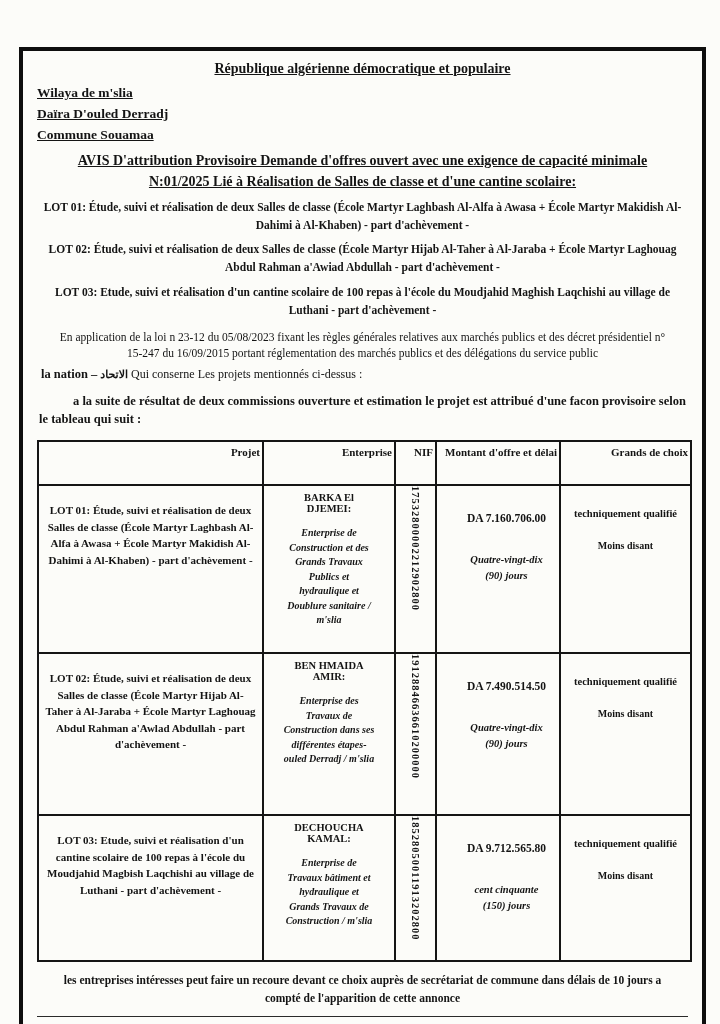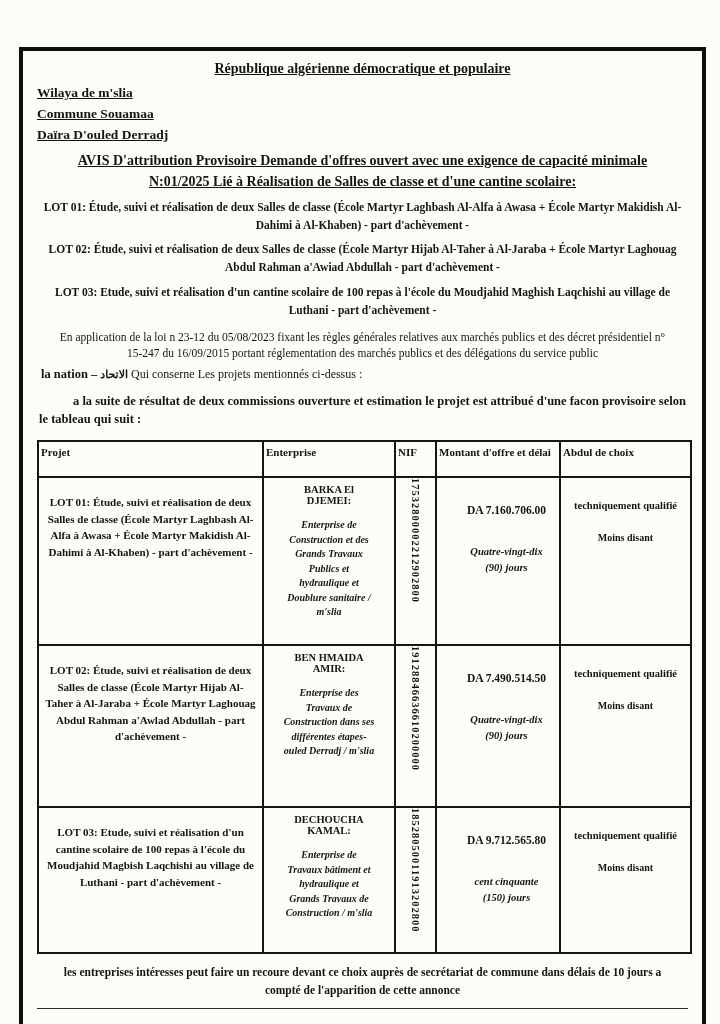--- a/index.html
+++ b/index.html
@@ -92,22 +92,22 @@
     overflow: hidden;
   }
   col.c-projet { width: 225px; }
   col.c-entr  { width: 132px; }
   col.c-nif   { width: 41px;  }
   col.c-mont  { width: 124px; }
   col.c-pause { width: 131px; }
   table.award th {
     font-size: 11px;
     font-weight: bold;
-    text-align: left;
-    height: 36px;
+    text-align: right;
+    height: 44px;
     padding: 4px 2px;
     vertical-align: top;
   }
   td.cell-projet {
     font-weight: bold;
     font-size: 11px;
     text-align: center;
     padding: 16px 6px 4px 6px;
     line-height: 1.5;
   }
@@ -164,22 +164,22 @@
 </head>
 <body>
 
 <div class="page-border">
   <div class="content">
 
     <div class="doc-title">République algérienne démocratique et populaire</div>
 
     <div class="admin-block">
       <div class="admin-line">Wilaya de m'slia</div>
+      <div class="admin-line">Daïra D'ouled Derradj</div>
       <div class="admin-line">Commune Souamaa</div>
-      <div class="admin-line">Daïra D'ouled Derradj</div>
     </div>
 
     <div class="avis-heading">
       <span>AVIS D'attribution Provisoire Demande d'offres ouvert avec une exigence de capacité minimale N:01/2025 Lié à Réalisation de Salles de classe et d'une cantine scolaire:</span>
     </div>
 
     <div class="lot-line">LOT 01: Étude, suivi et réalisation de deux Salles de classe (École Martyr Laghbash Al-Alfa à Awasa + École Martyr Makidish Al-Dahimi à Al-Khaben) - part d'achèvement -</div>
     <div class="lot-line">LOT 02: Étude, suivi et réalisation de deux Salles de classe (École Martyr Hijab Al-Taher à Al-Jaraba + École Martyr Laghouag Abdul Rahman a'Awiad Abdullah - part d'achèvement -</div>
     <div class="lot-line">LOT 03: Etude, suivi et réalisation d'un cantine scolaire de 100 repas à l'école du  Moudjahid Maghish Laqchishi au village de Luthani - part d'achèvement -</div>
 
@@ -201,21 +201,21 @@
           <col class="c-nif">
           <col class="c-mont">
           <col class="c-pause">
       </colgroup>
       <thead>
         <tr>
           <th>Projet</th>
           <th>Enterprise</th>
           <th>NIF</th>
           <th>Montant d'offre et délai</th>
-          <th>Abdul de choix</th>
+          <th>Grands de choix</th>
         </tr>
       </thead>
       <tbody>
         <tr class="row-1">
           <td class="cell-projet">LOT 01: Étude, suivi et réalisation de deux Salles de classe (École Martyr Laghbash Al-Alfa à Awasa + École Martyr Makidish Al-Dahimi à Al-Khaben) - part d'achèvement -</td>
           <td class="cell-entr">
             <div class="entr-name">BARKA El DJEMEI:</div>
             <div class="entr-desc">Enterprise de Construction et des Grands Travaux Publics et hydraulique et Doublure sanitaire / m'slia</div>
           </td>
           <td class="cell-nif">

